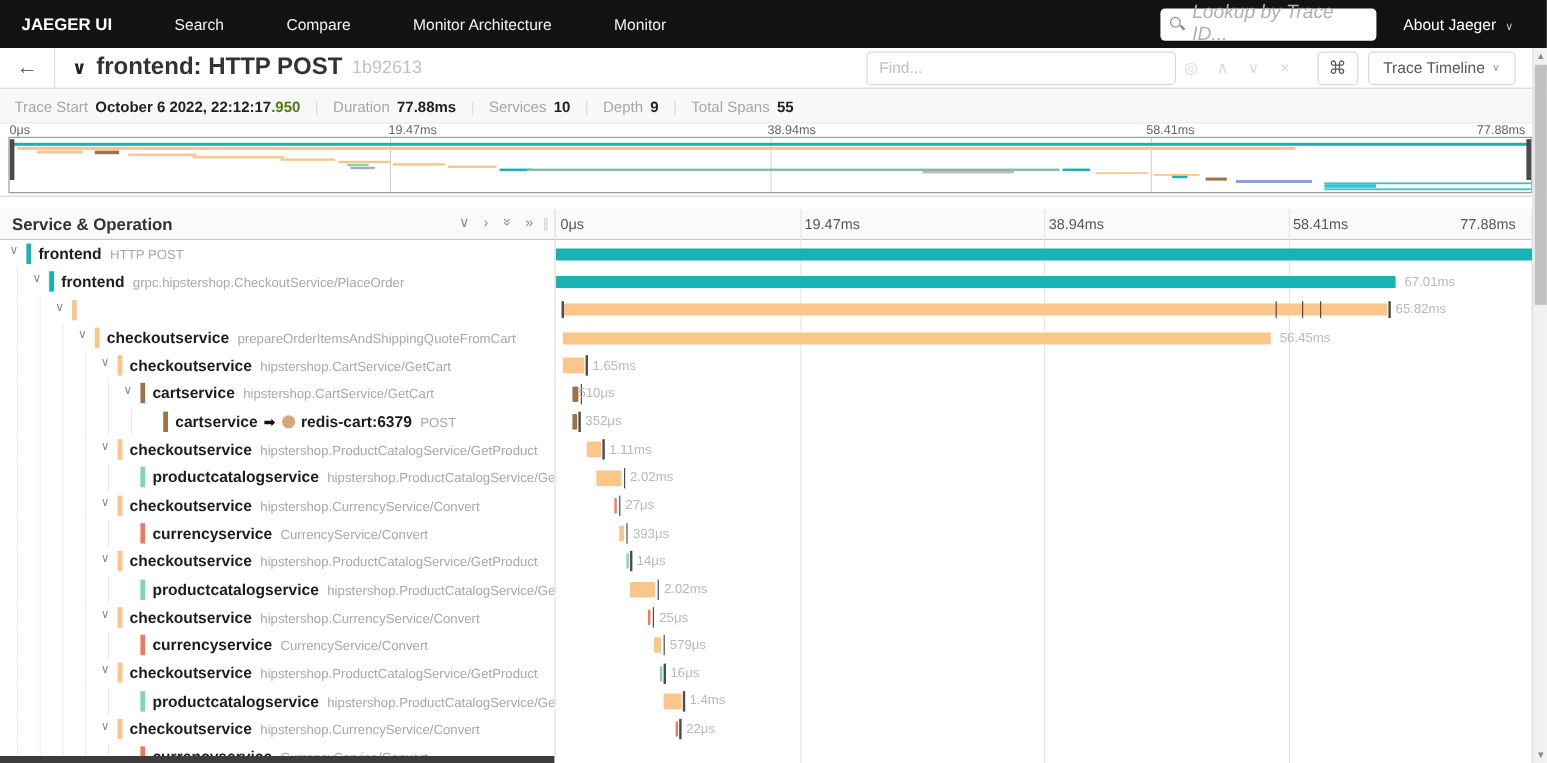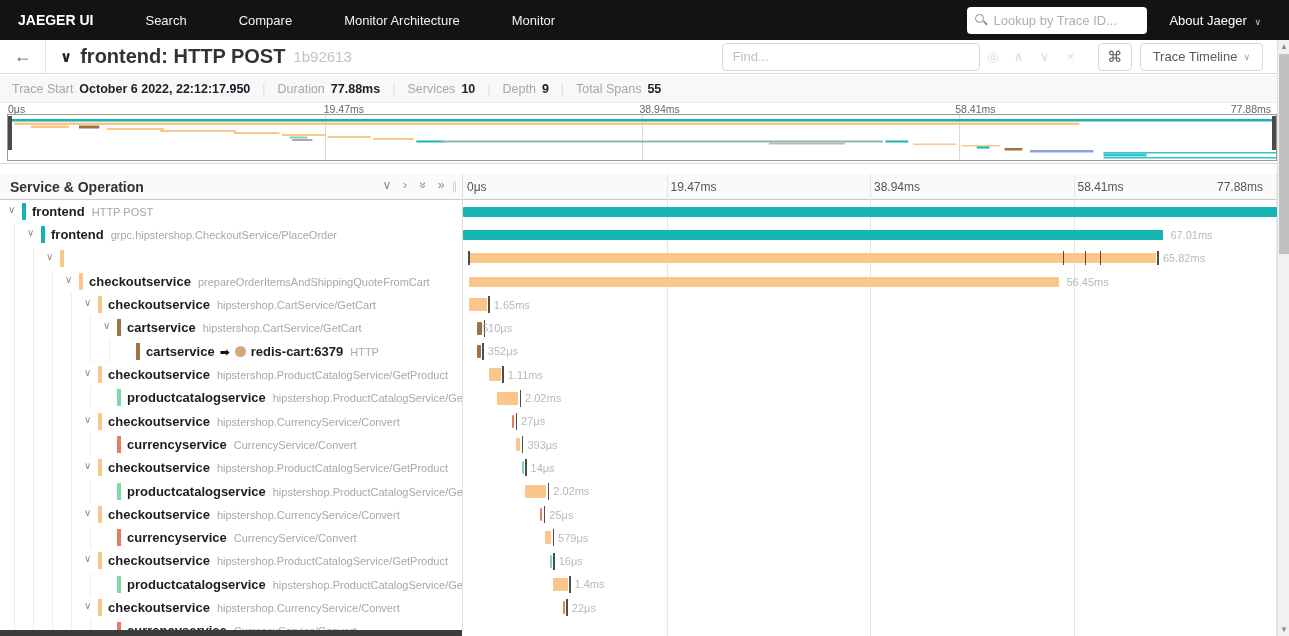--- a/index.html
+++ b/index.html
@@ -12,21 +12,21 @@
   .nav .brand { font-size:14px; font-weight:bold; margin-left:18px; }
   .nav .navlink { font-size:13px; margin-left:52px; color:#f2f2f2; cursor:pointer; }
   .nav .spacer { flex:1; }
   .nav .lookup { width:180px; height:27px; background:#fff; border-radius:4px;
                  display:flex; align-items:center; padding:0 8px; margin-right:22px; }
   .nav .lookup .mag { width:12px; height:12px; position:relative; margin-right:6px; flex:none; }
   .nav .lookup .mag i { position:absolute; left:0; top:0; width:9px; height:9px;
                  border:1.5px solid #8c8c8c; border-radius:50%; }
   .nav .lookup .mag b { position:absolute; left:8px; top:8px; width:5px; height:1.5px;
                  background:#8c8c8c; transform:rotate(45deg); }
-  .nav .lookup span { font-size:13px; color:#b0b0b0; }
+  .nav .lookup span { font-size:16px; color:#b0b0b0;font-style:italic; }
   .nav .about { font-size:13px; margin-right:28px; cursor:pointer; }
   .nav .about .chev { font-size:9px; color:#ccc; margin-left:4px; }
 
   
   .hdr { position:absolute; left:0; top:40px; width:1289px; height:34px; background:#fff;
          border-bottom:1px solid #d9d9d9; display:flex; align-items:center; }
   .hdr .backbox { width:46px; height:34px; border-right:1px solid #e2e2e2; display:flex;
          align-items:center; justify-content:center; font-size:18px; color:#666; cursor:pointer; }
   .hdr .tchev { font-size:15px; font-weight:bold; color:#222; margin:0 8px 0 14px; cursor:pointer; }
   .hdr .title { font-size:20px; font-weight:bold; color:#333; }
@@ -44,21 +44,21 @@
          font-size:13px; color:#595959; padding:0 12px; margin-right:26px;
          display:flex; align-items:center; cursor:pointer; }
   .hdr .viewbtn .chev { font-size:9px; color:#999; margin-left:6px; }
 
   
   .summary { position:absolute; left:0; top:75px; width:1289px; height:28px; background:#f8f8f8;
          border-bottom:1px solid #ececec; display:flex; align-items:center; font-size:12.5px;
          padding-left:12px; }
   .summary .lbl { color:#a6a6a6; margin-right:6px; }
   .summary .val { color:#222; font-weight:bold; }
-  .summary .suf { color:#0f172a; font-weight:bold; }
+  .summary .suf { color:#4d7c0f; font-weight:bold; }
   .summary .sep { color:#ddd; margin:0 12px; }
 
   
   .axisrow { position:absolute; left:0; top:103px; width:1289px; height:11px; }
   .axisrow span { position:absolute; top:0; font-size:10.5px; color:#666; }
   .minimap { position:absolute; left:7px; top:114px; width:1270px; height:47px;
          border:1px solid #9b9b9b; background:#fff; }
   .minimap svg { position:absolute; left:0; top:0; width:100%; height:100%; }
   .ovsep { position:absolute; left:0; top:163px; width:1289px; height:1px; background:#d8d8d8; }
 
@@ -368,21 +368,21 @@
       <span class="svc" style="left: 127px;"><span>cartservice</span><span class="op">hipstershop.CartService/GetCart</span></span>
     </div>
     <div class="trow">
       <span class="guide" style="left: 14px;"></span>
       <span class="guide" style="left: 33px;"></span>
       <span class="guide" style="left: 52px;"></span>
       <span class="guide" style="left: 71px;"></span>
       <span class="guide" style="left: 90px;"></span>
       <span class="guide" style="left: 109px;"></span>
       <span class="cbar" style="left: 136px; background: rgb(157, 114, 69);"></span>
-      <span class="svc" style="left: 146px;"><span>cartservice</span><span class="arrow">➡</span><span class="dot" style="background: rgb(213, 168, 124);"></span><span>redis-cart:6379</span><span class="op">HTTP</span></span>
+      <span class="svc" style="left: 146px;"><span>cartservice</span><span class="arrow">➡</span><span class="dot" style="background: rgb(213, 168, 124);"></span><span>redis-cart:6379</span><span class="op">POST</span></span>
     </div>
     <div class="trow">
       <span class="guide" style="left: 14px;"></span>
       <span class="guide" style="left: 33px;"></span>
       <span class="guide" style="left: 52px;"></span>
       <span class="guide" style="left: 71px;"></span>
       <span class="chev" style="left: 84px;">∨</span>
       <span class="cbar" style="left: 98px; background: rgb(251, 198, 137);"></span>
       <span class="svc" style="left: 108px;"><span>checkoutservice</span><span class="op">hipstershop.ProductCatalogService/GetProduct</span></span>
     </div>

